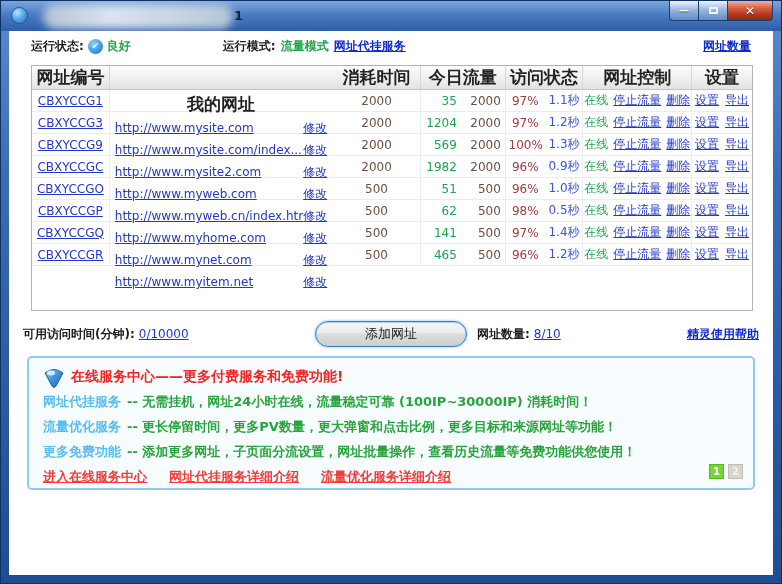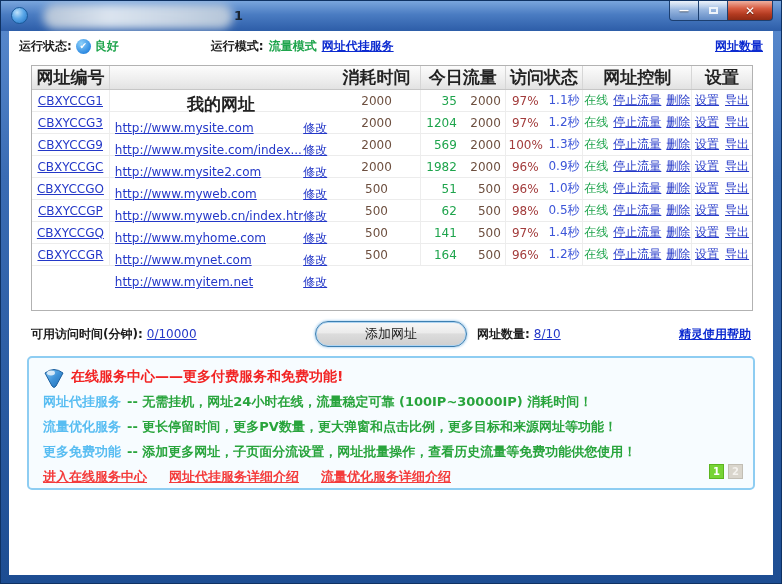--- a/index.html
+++ b/index.html
@@ -44,21 +44,21 @@
     background:#a5d3f2; filter:blur(9px); border-radius:18px; }
   .logo-blur-c { position:absolute; left:384px; top:8px; width:44px; height:50px;
     background:#9ccf6e; filter:blur(7px); border-radius:20px; }
   .slogan { position:absolute; right:78px; top:14px; display:flex; align-items:baseline; }
   .slogan-prefix { font-size:23px; font-weight:bold; color:#cf4526; margin-right:4px;
     text-shadow:-1px -1px 0 #fff,1px -1px 0 #fff,-1px 1px 0 #fff,1px 1px 0 #fff,2px 2px 3px rgba(90,60,40,.25); }
   .slogan-main { font-size:40px; font-weight:bold; color:#cf4526; letter-spacing:1px;
     text-shadow:-1px -1px 0 #fff,1px -1px 0 #fff,-1px 1px 0 #fff,1px 1px 0 #fff,2px 3px 3px rgba(90,60,40,.3); }
 
   
-  .statusbar { display:flex; align-items:center; height:30px; padding:0 10px; font-size:12px; }
+  .statusbar { display:flex; align-items:center; height:30px; padding:0 22px; font-size:12px; }
   .lbl { font-weight:bold; color:#1c1c1c; }
   .check-icon { display:inline-flex; align-items:center; justify-content:center;
     width:15px; height:15px; border-radius:50%; margin:0 4px;
     background:radial-gradient(circle at 35% 30%, #8cd0fa, #2f8be2 70%, #1d6cc0);
     color:#fff; font-size:9px; font-weight:bold; }
   .green { color:#1ea44c; }
   .grp2 { margin-left:92px; display:flex; align-items:center; gap:5px; }
   a { cursor:pointer; }
   .blue-link { color:#2438c8; text-decoration:underline; }
   .bold-link { color:#0d2bd0; text-decoration:underline; font-weight:bold; }
@@ -81,21 +81,21 @@
   .w-rate { width:78px; justify-content:center; gap:7px; }
   .w-ctrl { width:109px; justify-content:center; gap:5px; }
   .w-set { width:60px; justify-content:center; gap:6px; }
   .url-link { flex:1; overflow:hidden; white-space:nowrap; text-overflow:clip; }
   .quota { color:#6d4f3f; }
   .num-r { display:inline-block; text-align:right; }
   .rate { color:#a33c3c; }
   .speed { color:#3c55d8; }
 
   
-  .controls { display:flex; align-items:center; height:34px; margin-top:6px; padding:0 22px; font-size:12px; }
+  .controls { display:flex; align-items:center; height:34px; margin-top:6px; padding:0 14px; font-size:12px; }
   .add-btn { width:152px; height:26px; font-size:13px; color:#1a1a1a;
     font-family:inherit; cursor:pointer;
     background:linear-gradient(180deg,#f7f7f7,#ebebeb 45%,#dcdcdc 50%,#cfcfcf);
     border:1px solid #3c7fb1; border-radius:13px;
     box-shadow:0 0 0 1px #aed4f2 inset, 0 0 3px #7ab8e8; }
   .count-grp { margin-left:10px; display:flex; gap:4px; align-items:center; }
 
   
   .service-panel { position:relative; margin:5px 18px 0 18px; height:134px;
     border:2px solid #8ecdf2; border-radius:5px; background:#f7fcff; padding:7px 14px 0 14px; }
@@ -369,21 +369,21 @@
               <a class="blue-link">CBXYCCGR</a>
             </div>
     <div class="c w-url">
       <a class="blue-link url-link">http://www.myitem.net</a>
       <a class="blue-link">修改</a>
     </div>
     <div class="c w-time">
               <span class="quota">500</span>
             </div>
     <div class="c w-today">
-      <span class="green num-r" style="width:32px">164</span>
+      <span class="green num-r" style="width:32px">465</span>
       <span class="quota num-r" style="width:34px">500</span>
     </div>
     <div class="c w-rate">
       <span class="rate num-r" style="width:30px">96%</span>
       <span class="speed num-r" style="width:34px">1.2秒</span>
     </div>
     <div class="c w-ctrl">
       <span class="green">在线</span>
       <a class="blue-link">停止流量</a>
       <a class="blue-link">删除</a>

